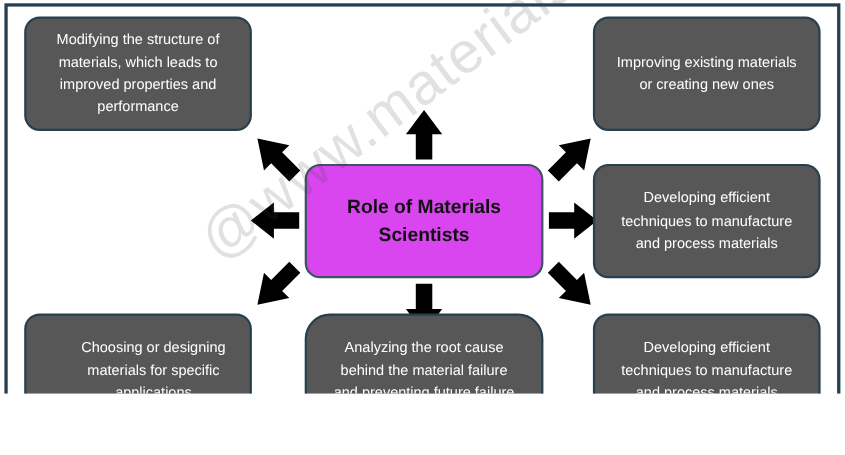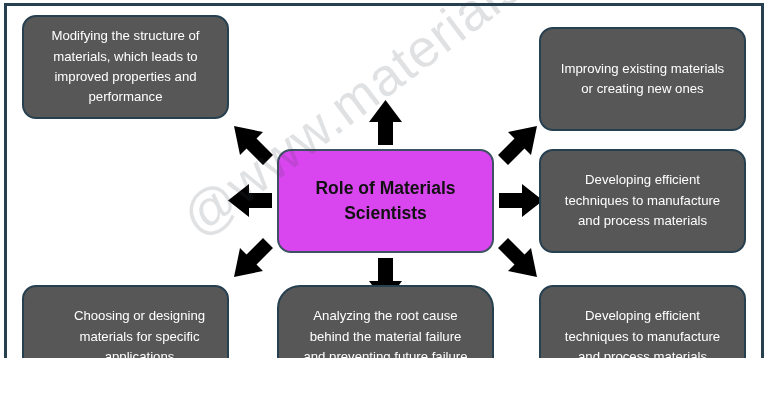--- a/index.html
+++ b/index.html
@@ -80,21 +80,21 @@
     border: 2px solid #3d5262;
     color: #111111;
     font-weight: bold;
     font-size: 17.5px;
     line-height: 1.45;
     z-index: 5;
   }
   
   #node-tl { left: 22px;  top: 15px;  width: 207px; height: 104px; }
   #node-tc { left: 277px; top: 15px;  width: 217px; height: 104px; }
-  #node-tr { left: 539px; top: 27px;  width: 207px; height: 104px; }
+  #node-tr { left: 539px; top: 15px;  width: 207px; height: 104px; }
   #node-ml { left: 22px;  top: 149px; width: 207px; height: 104px; }
   #node-center { left: 277px; top: 149px; width: 217px; height: 104px; }
   #node-mr { left: 539px; top: 149px; width: 207px; height: 104px; }
   #node-bl { left: 22px;  top: 285px; width: 207px; height: 104px; padding-left: 38px; }
   #node-bc { left: 277px; top: 285px; width: 217px; height: 104px; border-radius: 23px; }
   #node-br { left: 539px; top: 285px; width: 207px; height: 104px; }
 
   .arrow-layer {
     position: absolute;
     left: 0; top: 0;

